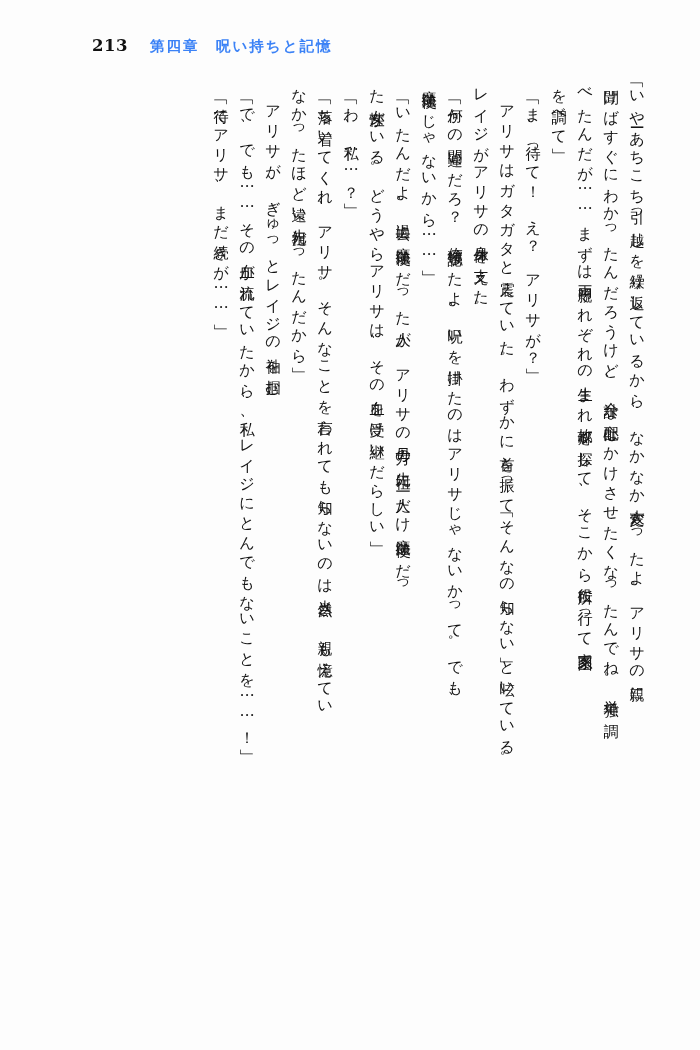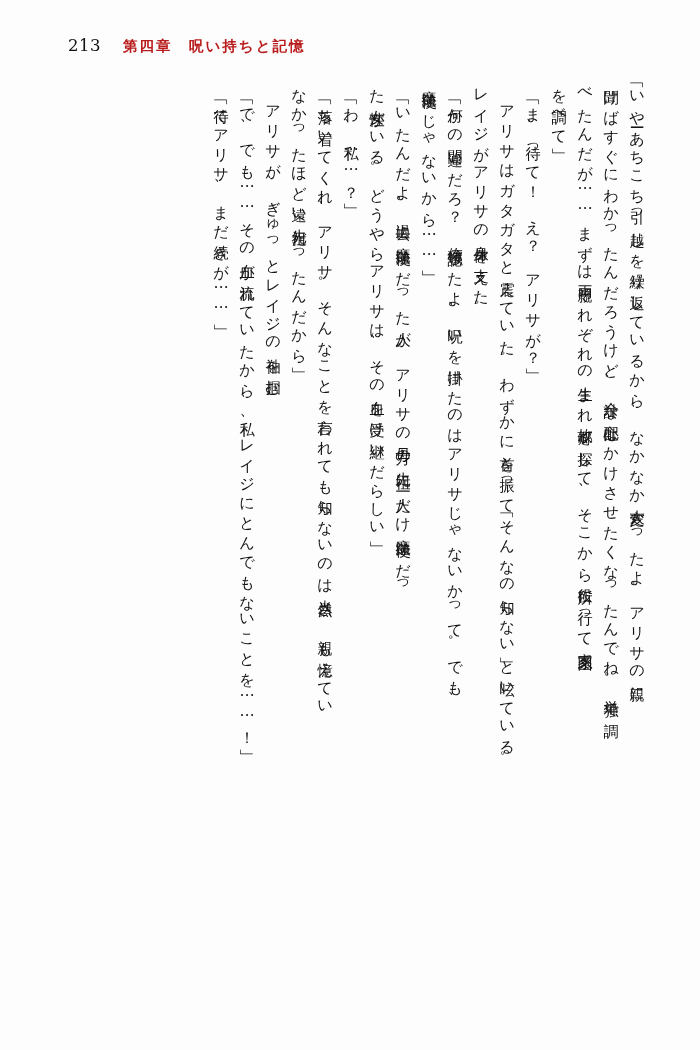--- a/index.html
+++ b/index.html
@@ -30,29 +30,30 @@
   .header {
     position: absolute;
     top: 36px;
     left: 68px;
     display: flex;
     align-items: baseline;
     gap: 22px;
   }
   .page-number {
     font-size: 16.5px;
-    font-weight: normal;
+    font-weight: bold;
     letter-spacing: 0.5px;
     color: #111;
+    margin-left: 24px;
   }
   .chapter-title {
     font-size: 14.5px;
     font-weight: bold;
     letter-spacing: 2px;
-    color: #b91c1c;
+    color: #3b82f6;
   }
 
   
   .body-area {
     position: absolute;
     top: 78px;
     right: 56px;
     width: 580px;
     height: 930px;
     display: flex;

